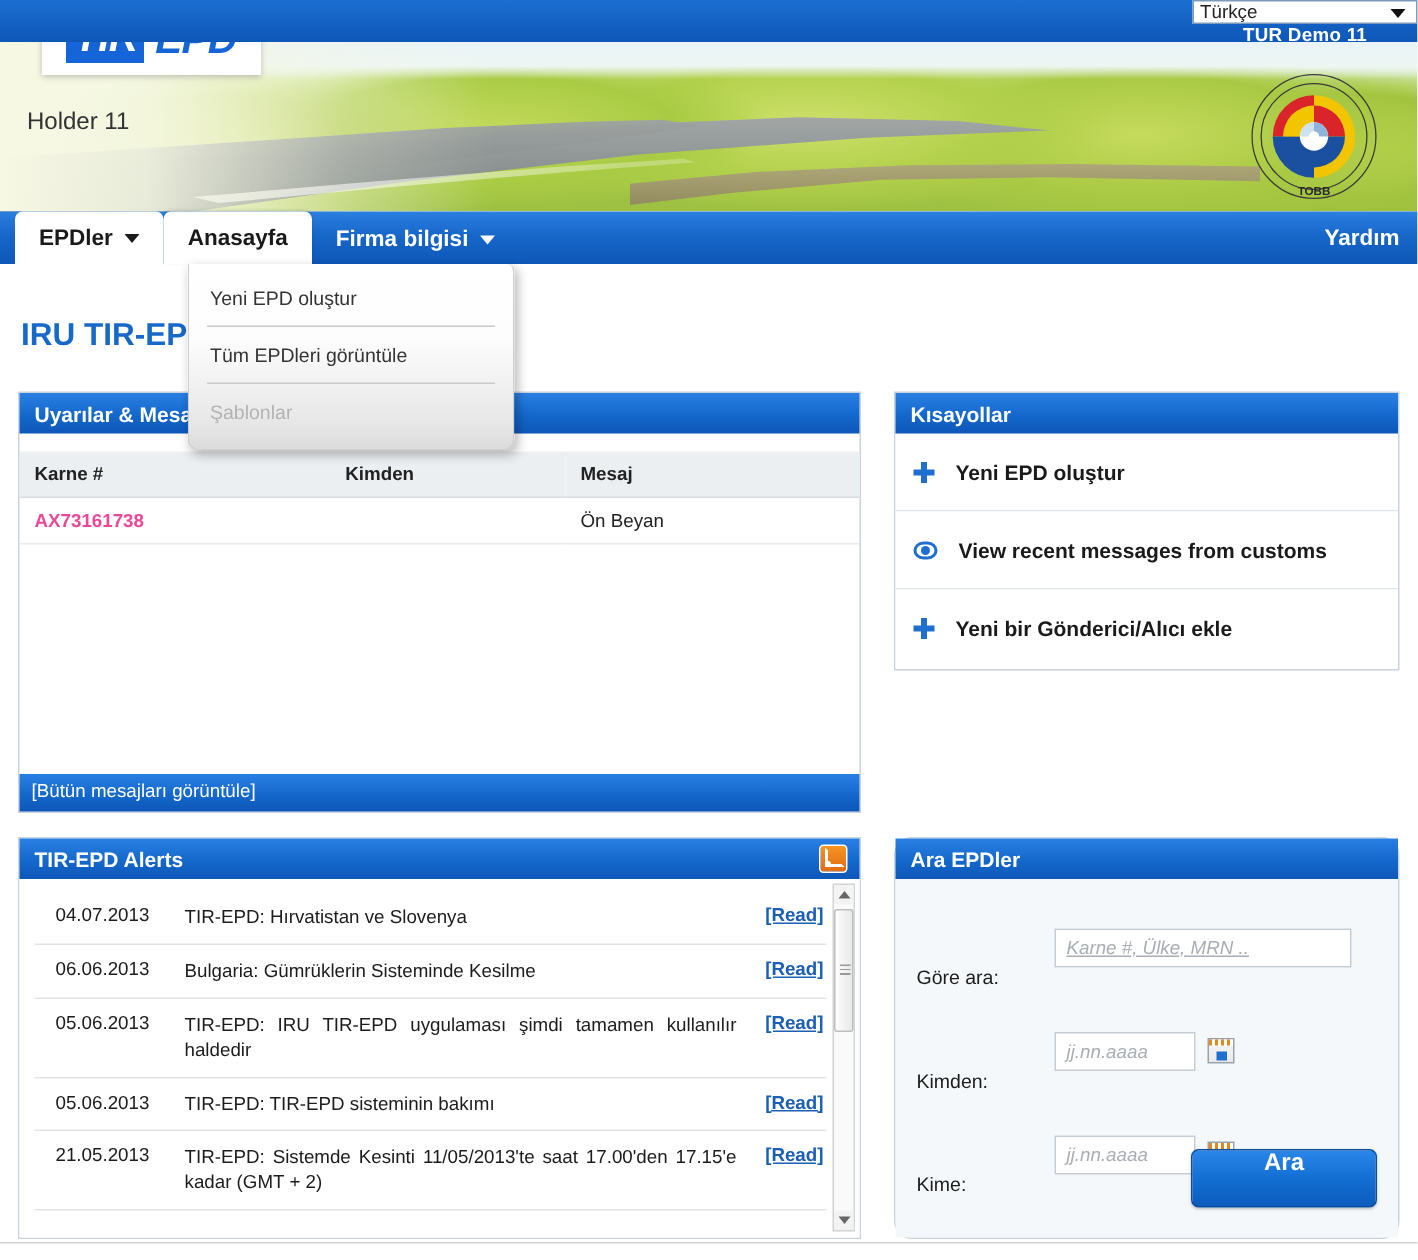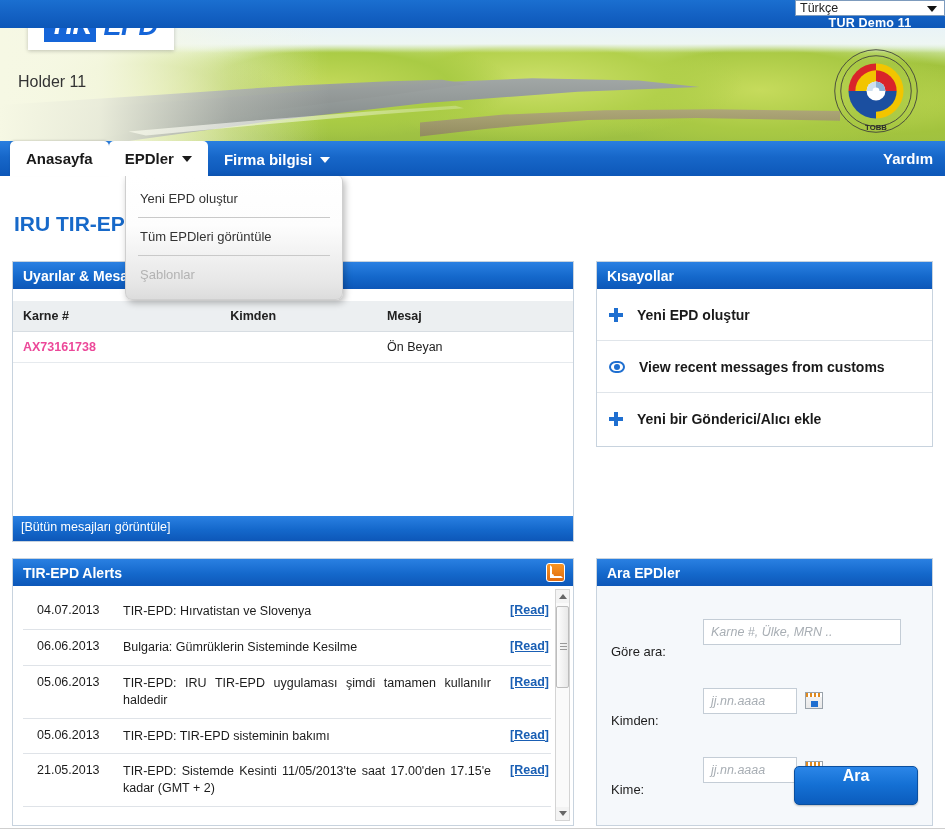--- a/index.html
+++ b/index.html
@@ -249,30 +249,30 @@
   .vs-thumb {
     position:absolute; left:0; top:16px; width:13px; height:82px;
     background:linear-gradient(to right,#fdfdfd,#e8e8e8); border:1px solid #bdbdbd; border-radius:2px;
   }
   .vs-thumb i {
     position:absolute; left:3px; top:50%; margin-top:-4px; width:7px; height:8px;
     background:repeating-linear-gradient(to bottom,#999 0 1px,transparent 1px 3px);
   }
 
   
-  #searchPanel { left:596px; top:558px; width:337px; height:268px; }
+  #searchPanel { left:596px; top:558px; width:337px; height:268px;border-radius:12px; }
   .search-body { position:absolute;left:0;right:0;top:27px;bottom:0; background:#f5f8fb; padding:18px 14px 10px 14px; }
   .f-row { display:flex; align-items:center; margin-bottom:14px; }
   .f-label { width:92px; font-size:13px; color:#1c1c1c; padding-right:10px;margin-top:40px; }
   .f-input {
     border:1px solid #c4cdd6; background:#fff; height:26px;
     font-size:12.5px; font-style:italic; color:#a8aeb4;
     display:flex; align-items:center; padding:0 7px;
   }
-  .f-wide { width:198px; }
+  .f-wide { width:198px;text-decoration:underline; }
   .f-narrow { width:94px; }
   .cal {
     width:18px;height:17px;margin-left:8px;
     background:linear-gradient(to bottom,#fff 0%,#fff 28%,#f2f2f2 29%,#e9e9e9 100%);
     border:1px solid #9aa3ab; position:relative;
   }
   .cal:before{
     content:"";position:absolute;left:0;right:0;top:0;height:4px;
     background:repeating-linear-gradient(to right,#e08a1e 0 2px,#fff 2px 4px);
   }
@@ -336,26 +336,26 @@
     </svg>
 
     <div class="logo-box">
       <span class="logo-tir">TIR</span>
       <span class="logo-epd">EPD</span>
     </div>
   </div>
 
   <div class="navbar"></div>
   <div class="tabs">
-    <div class="tab active">
-      <span>Anasayfa</span>
-    </div>
     <div class="tab open">
       <span>EPDler</span>
       <span class="tcaret"></span>
+    </div>
+    <div class="tab active">
+      <span>Anasayfa</span>
     </div>
     <div class="tab">
       <span>Firma bilgisi</span>
       <span class="tcaret"></span>
     </div>
   </div>
   <div class="help-tab">
     <span>Yardım</span>
     <span class="tcaret"></span>
   </div>

